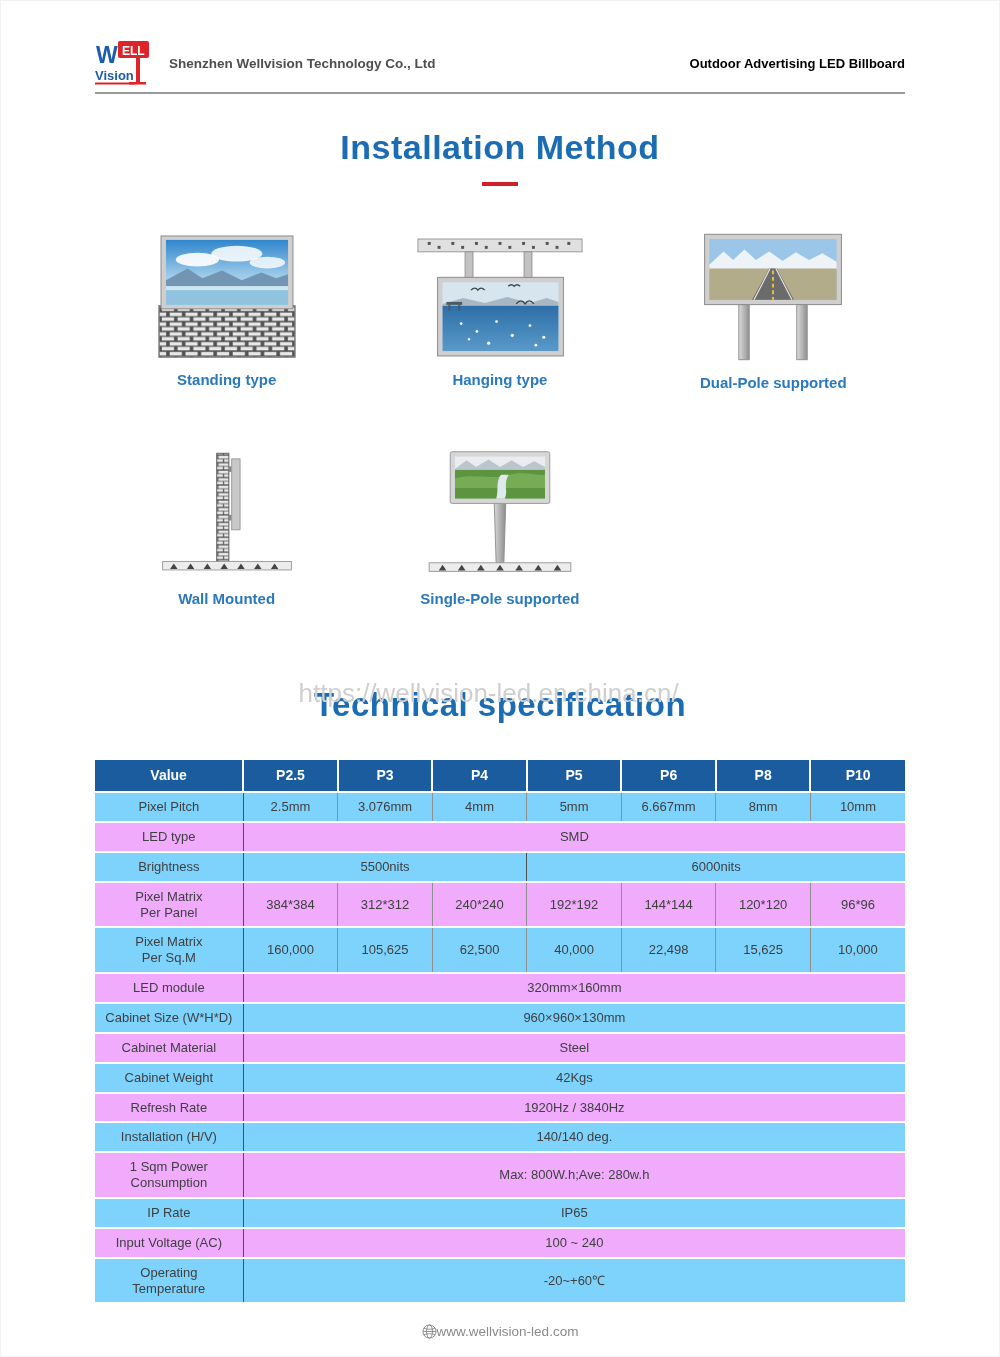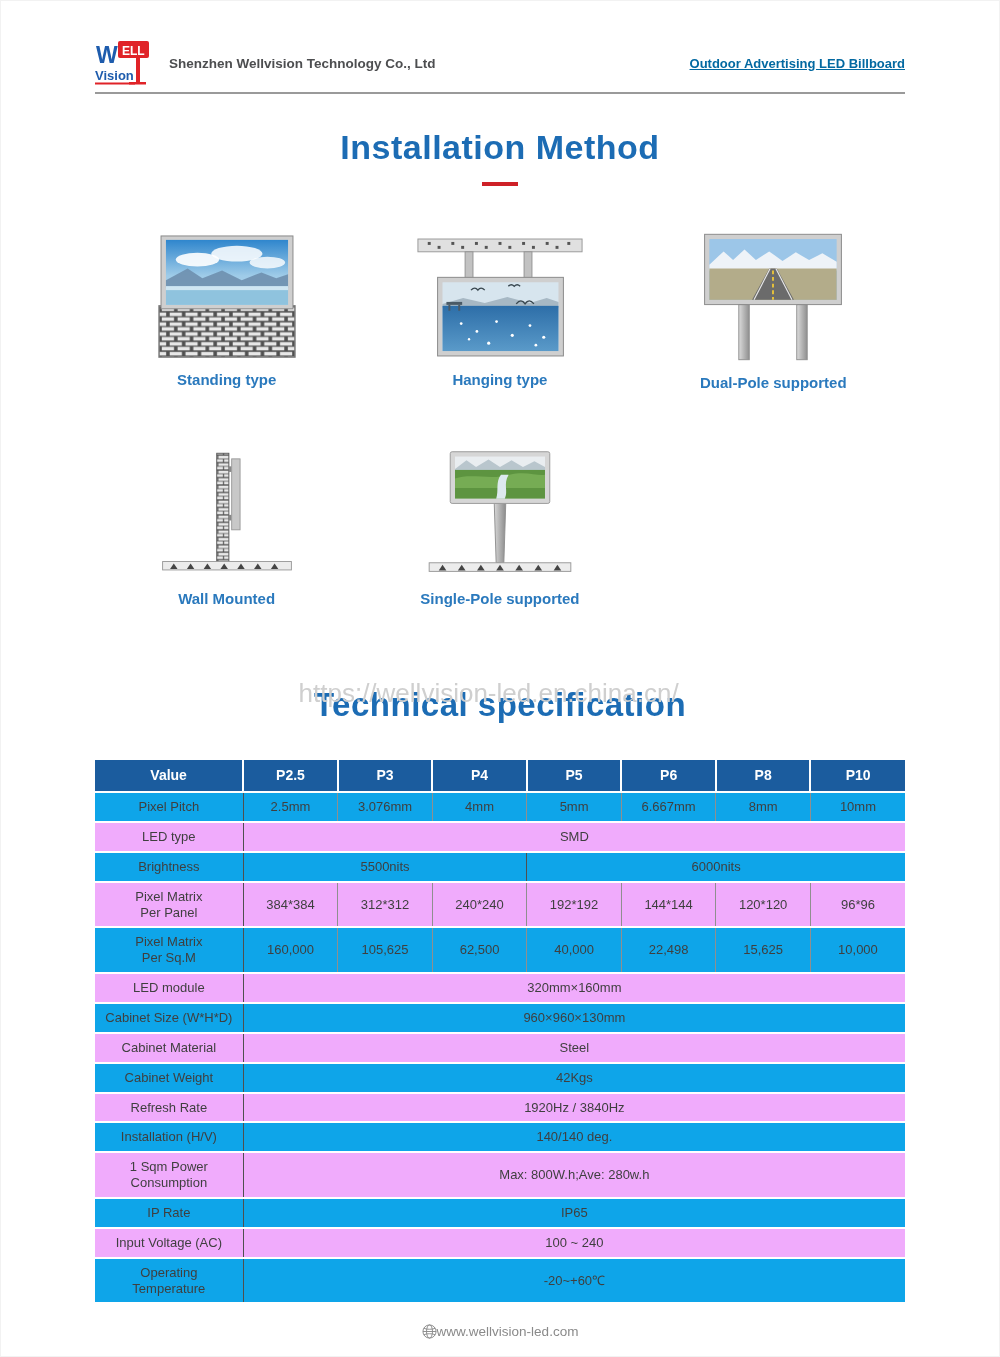--- a/index.html
+++ b/index.html
@@ -8,21 +8,21 @@
     width:1000px; height:1357px; overflow:hidden; position:relative;
     font-family:"Liberation Sans", sans-serif; color:#3f3f3f;
     box-shadow: inset 0 0 0 1px #f2f2f2;
   }
   .page { position:relative; width:1000px; height:1357px; }
 
   
   .hdr { margin:38px 95px 0 95px; height:50px; display:flex; align-items:center; }
   .logo { width:66px; height:50px; flex:0 0 auto; }
   .company { font-size:13.5px; font-weight:bold; color:#4d4e50; margin-left:8px; }
-  .doc-title { margin-left:auto; font-size:13px; font-weight:bold; color:#0369a1;text-decoration:underline; }
+  .doc-title { margin-left:auto; font-size:13px; font-weight:bold; color:#000000; }
   .hdr-rule { margin:4px 95px 0 95px; border-top:2px solid #9a9a9a; }
 
   
   .sec-title { text-align:center; color:#1c6cb4; font-weight:bold; font-size:34px; letter-spacing:0.5px; }
   .title-install { margin-top:34px; }
   .red-dash { width:36px; height:4px; background:#ce2127; margin:15px auto 0 auto; }
 
   
   .grid { width:820px; margin:38px auto 0 auto; display:flex; flex-wrap:wrap; }
   .fig { width:33.33%; height:172px; display:flex; flex-direction:column; justify-content:center; align-items:center; }
@@ -39,21 +39,21 @@
   table.spec { width:100%; border-collapse:collapse; table-layout:fixed; }
   table.spec th, table.spec td { font-size:13px; text-align:center; vertical-align:middle;
     padding:6px 3px; line-height:1.22; border-bottom:2px solid #ffffff; }
   table.spec thead th { background:#1b5c9e; color:#ffffff; font-weight:bold; font-size:14px;
     padding:7px 3px; border-right:2px solid #ffffff; }
   table.spec thead th:last-child { border-right:none; }
   table.spec .lbl { font-weight:normal; color:#3f3f3f; white-space:pre-line;
     border-right:1.5px solid #4f4f4f; }
   table.spec td.sep { border-right:1px solid #8f8f8f; }
   table.spec td.sep-dark { border-right:1.5px solid #4f4f4f; }
-  tr.shade > th, tr.shade > td { background:#0ea5e9; }
+  tr.shade > th, tr.shade > td { background:#7dd3fc; }
   tr.plain > th, tr.plain > td { background:#f0abfc; }
 
   
   .footer { margin-top:20px; display:flex; align-items:center; justify-content:center; }
   .footer .site { color:#8a8a8a; font-size:13.5px; }
 </style>
 </head>
 <body>
 
 <div class="page">

